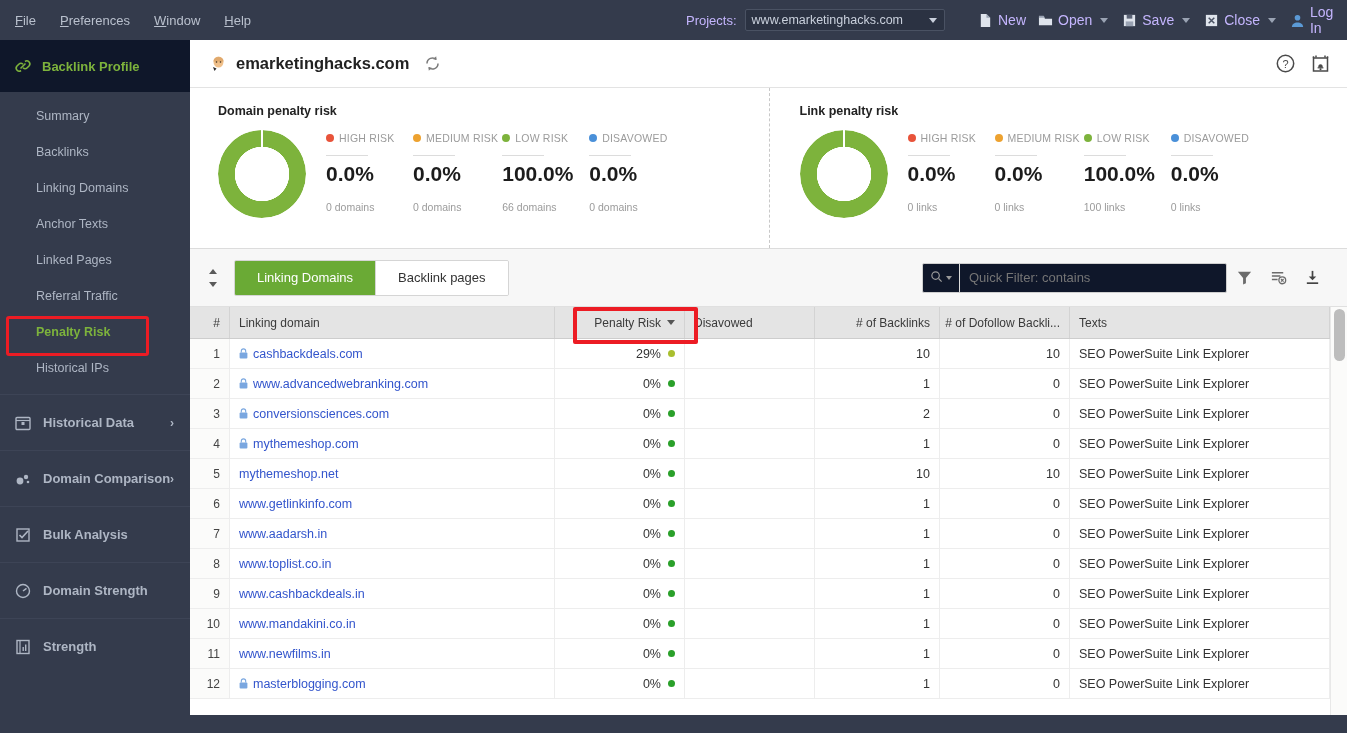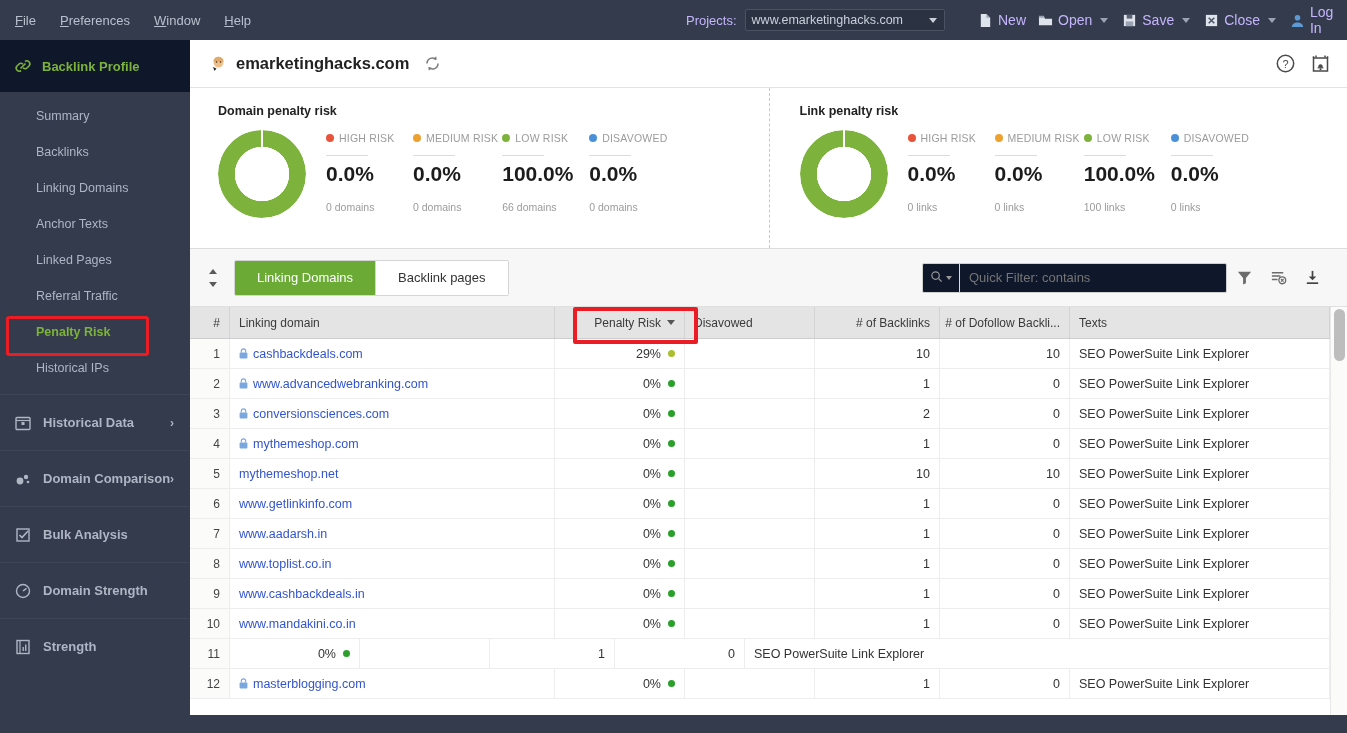--- a/index.html
+++ b/index.html
@@ -784,20 +784,23 @@
                     <span class="risk-dot" style="background: rgb(42, 160, 42);"></span>
                   </span>
                 </div>
                 <div class="gc c-dis"></div>
                 <div class="gc c-bl num">1</div>
                 <div class="gc c-dfbl num">0</div>
                 <div class="gc c-tags">SEO PowerSuite Link Explorer</div>
               </div>
               <div class="grow">
                 <div class="gc c-idx idx">11</div>
+                <div class="gc c-dom domain">
+                  <a>www.newfilms.in</a>
+                </div>
                 <div class="gc c-risk">
                   <span class="risk-val">
                     <span>0%</span>
                     <span class="risk-dot" style="background: rgb(42, 160, 42);"></span>
                   </span>
                 </div>
                 <div class="gc c-dis"></div>
                 <div class="gc c-bl num">1</div>
                 <div class="gc c-dfbl num">0</div>
                 <div class="gc c-tags">SEO PowerSuite Link Explorer</div>

